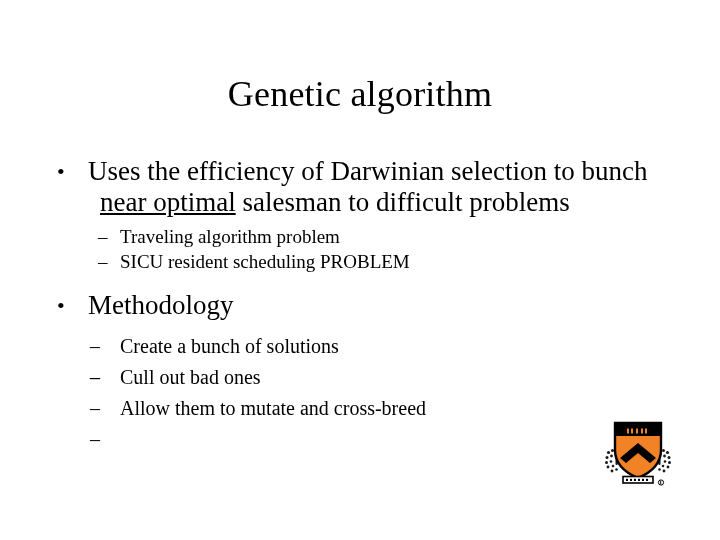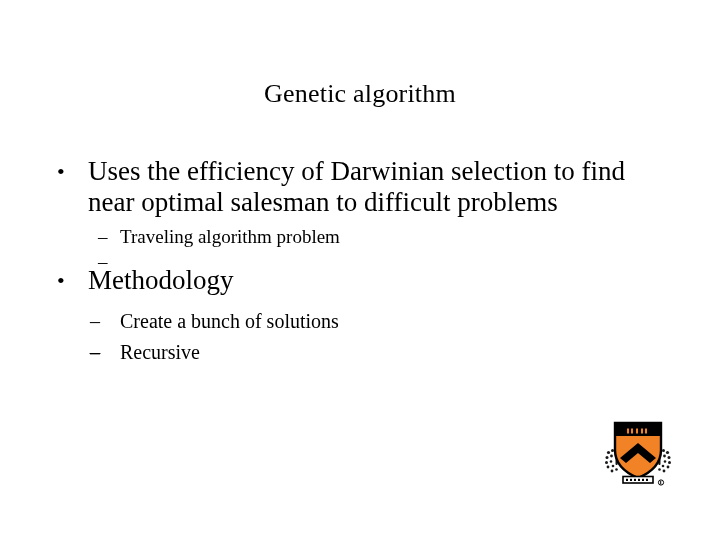--- a/index.html
+++ b/index.html
@@ -22,21 +22,21 @@
     background: #ffffff;
   }
 
   
   .slide-title {
     position: absolute;
     left: 0;
     top: 72px;
     width: 720px;
     text-align: center;
-    font-size: 26px;
+    font-size: 36px;
     line-height: 44px;
     font-weight: normal;
     letter-spacing: 0.2px;
     white-space: nowrap;
   }
 
   
   .body-block {
     position: absolute;
     left: 52px;
@@ -95,20 +95,22 @@
     top: 0;
     font-size: 20px;
     line-height: 31px;
   }
 
   .spacer-methodology {
     height: 14px;
   }
 
   .underlined {
+    text-decoration: underline;
+    margin-left: 12px;
   }
 
   
   .logo {
     position: absolute;
     left: 600px;
     top: 410px;
     width: 76px;
     height: 80px;
   }
@@ -122,57 +124,59 @@
 <body>
 
 <div class="slide">
 
   <div class="slide-title">Genetic algorithm</div>
 
   <div class="body-block">
 
     <div class="l1">
       <span class="bullet-mark">•</span>
-      <span class="l1-text"><span>Uses the efficiency of Darwinian selection to find </span><span class="underlined">near optimal</span><span> salesman to difficult problems</span></span>
+      <span class="l1-text"><span>Uses the efficiency of Darwinian selection to bunch </span><span class="underlined">near optimal</span><span> salesman to difficult problems</span></span>
     </div>
 
     <div class="l2-group">
       <div class="l2">
         <span class="dash-mark">–</span>
         <span>Traveling algorithm problem</span>
       </div>
       <div class="l2">
         <span class="dash-mark">–</span>
+        <span>SICU resident scheduling PROBLEM</span>
       </div>
     </div>
 
     <div class="spacer-methodology"></div>
 
     <div class="l1">
       <span class="bullet-mark">•</span>
       <span class="l1-text">Methodology</span>
     </div>
 
     <div class="l3-group">
       <div class="l3">
         <span class="dash-mark">–</span>
         <span>Create a bunch of solutions</span>
       </div>
       <div class="l3">
         <span class="dash-mark">–</span>
       </div>
       <div class="l3">
         <span class="dash-mark">–</span>
-      </div>
-      <div class="l3">
-        <span class="dash-mark">–</span>
-      </div>
-      <div class="l3">
-        <span class="dash-mark">–</span>
-        <span>Recursive</span>
+        <span>Cull out bad ones</span>
+      </div>
+      <div class="l3">
+        <span class="dash-mark">–</span>
+        <span>Allow them to mutate and cross-breed</span>
+      </div>
+      <div class="l3">
+        <span class="dash-mark">–</span>
       </div>
     </div>
 
   </div>
 
   <div class="logo">
     <svg viewBox="0 0 76 80" xmlns="http://www.w3.org/2000/svg">
 
       <g fill="#1a1a1a">
         <circle cx="8.5" cy="42.5" r="1.6"></circle>

